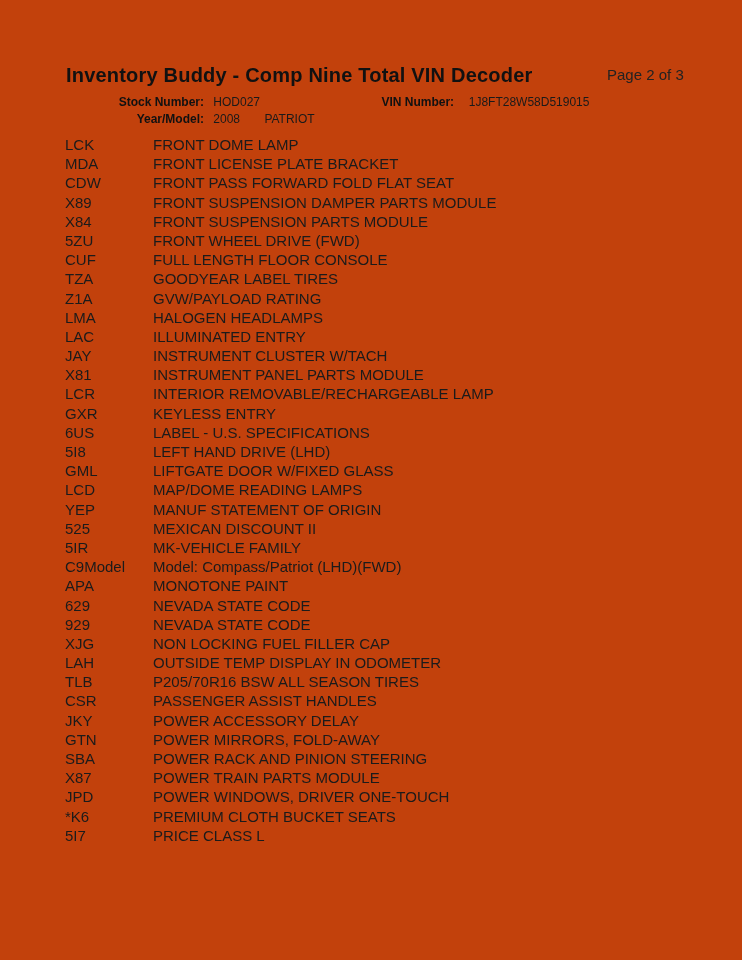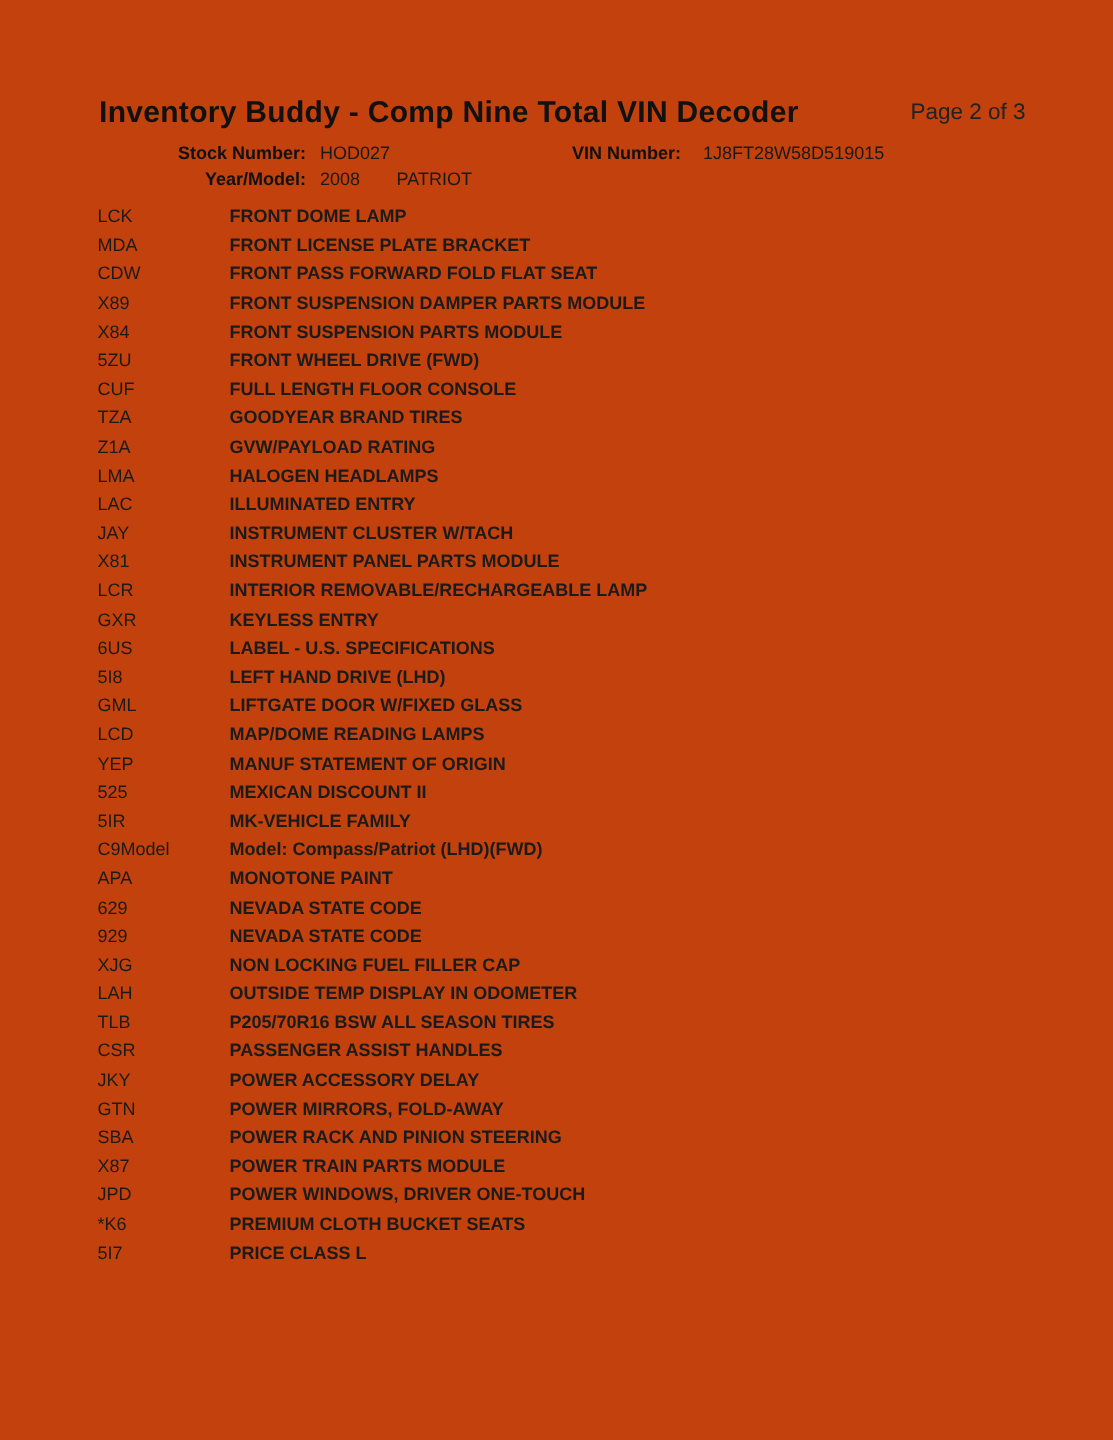--- a/index.html
+++ b/index.html
@@ -81,33 +81,32 @@
   .options-list {
     position: absolute;
     left: 0;
     top: 135px;
     width: 742px;
   }
   .row {
     height: 19.2px;
     line-height: 19.2px;
     white-space: nowrap;
-    font-size: 12px;
+    font-size: 15px;
     color: #1b1b1b;
   }
   .row .code {
     position: absolute;
     left: 65px;
     display: inline-block;
   }
   .row .desc {
     position: absolute;
     left: 153px;
     display: inline-block;
-    font-weight: bold;
   }
   .row { position: relative; }
 </style>
 </head>
 <body>
 
 <div class="page">
 
   <div class="doc-title">Inventory Buddy - Comp Nine Total VIN Decoder</div>
 
@@ -151,21 +150,21 @@
       <div class="row">
         <span class="code">5ZU</span>
         <span class="desc">FRONT WHEEL DRIVE (FWD)</span>
       </div>
       <div class="row">
         <span class="code">CUF</span>
         <span class="desc">FULL LENGTH FLOOR CONSOLE</span>
       </div>
       <div class="row">
         <span class="code">TZA</span>
-        <span class="desc">GOODYEAR BRAND TIRES</span>
+        <span class="desc">GOODYEAR LABEL TIRES</span>
       </div>
       <div class="row">
         <span class="code">Z1A</span>
         <span class="desc">GVW/PAYLOAD RATING</span>
       </div>
       <div class="row">
         <span class="code">LMA</span>
         <span class="desc">HALOGEN HEADLAMPS</span>
       </div>
       <div class="row">

